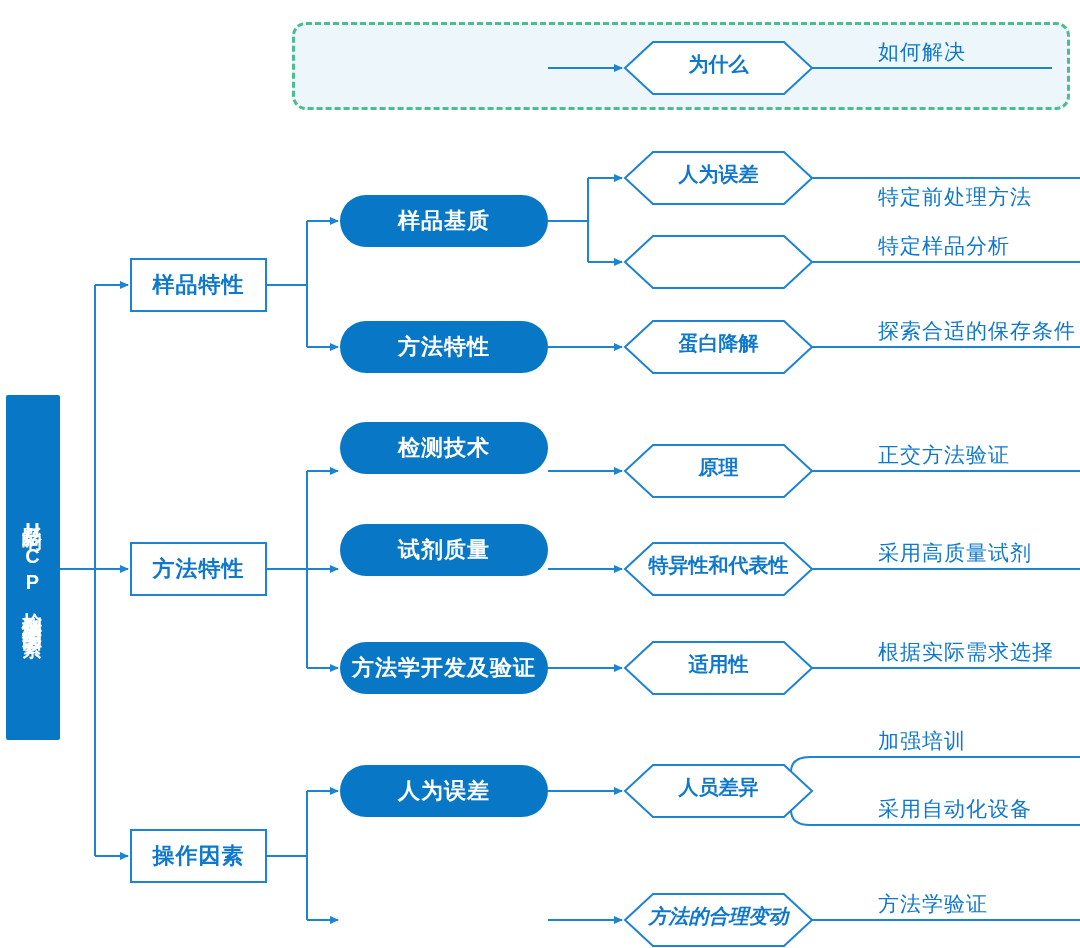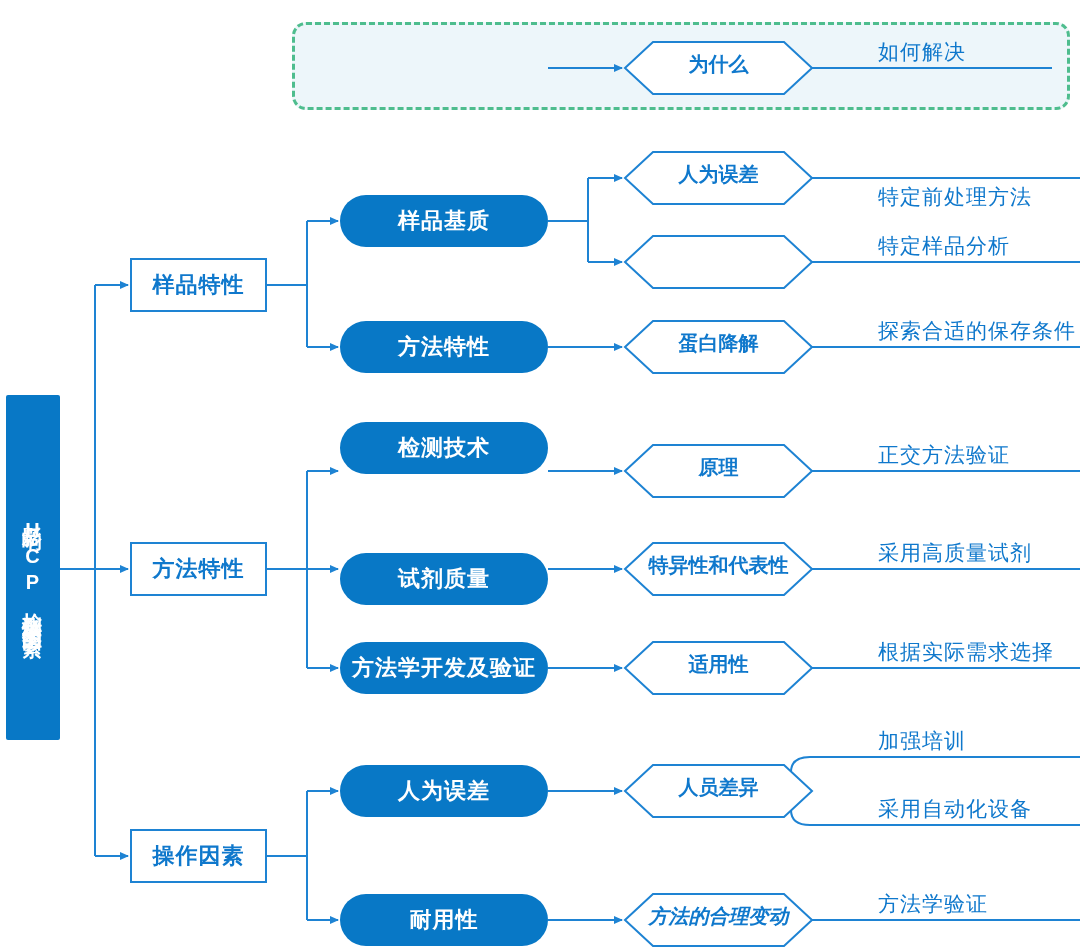--- a/index.html
+++ b/index.html
@@ -116,24 +116,23 @@
   <div class="hex-label" style="top:42px;">为什么</div>
   <div class="sol" style="top:38px;">如何解决</div>
 
   <div class="pbox" style="left:130px;top:258px;">样品特性</div>
   <div class="pbox" style="left:130px;top:542px;">方法特性</div>
   <div class="pbox" style="left:130px;top:829px;">操作因素</div>
 
   <div class="pill" style="left:340px;top:195px;">样品基质</div>
   <div class="pill" style="left:340px;top:321px;">方法特性</div>
   <div class="pill" style="left:340px;top:422px;">检测技术</div>
-  <div class="pill" style="left:340px;top:553px;">试剂质量</div>
+  <div class="pill" style="left:340px;top:524px;">试剂质量</div>
   <div class="pill" style="left:340px;top:642px;">方法学开发及验证</div>
   <div class="pill" style="left:340px;top:765px;">人为误差</div>
-  <div class="pill" style="left:340px;top:894px;">耐用性</div>
 
   <div class="hex-label" style="top:152px;">人为误差</div>
   <div class="hex-label" style="top:321px;">蛋白降解</div>
   <div class="hex-label" style="top:445px;">原理</div>
   <div class="hex-label" style="top:543px;">特异性和代表性</div>
   <div class="hex-label" style="top:642px;">适用性</div>
   <div class="hex-label" style="top:765px;">人员差异</div>
   <div class="hex-label" style="top:894px;font-style:italic;">方法的合理变动</div>
 
   <div class="sol" style="top:148px;margin-top:35px;">特定前处理方法</div>

